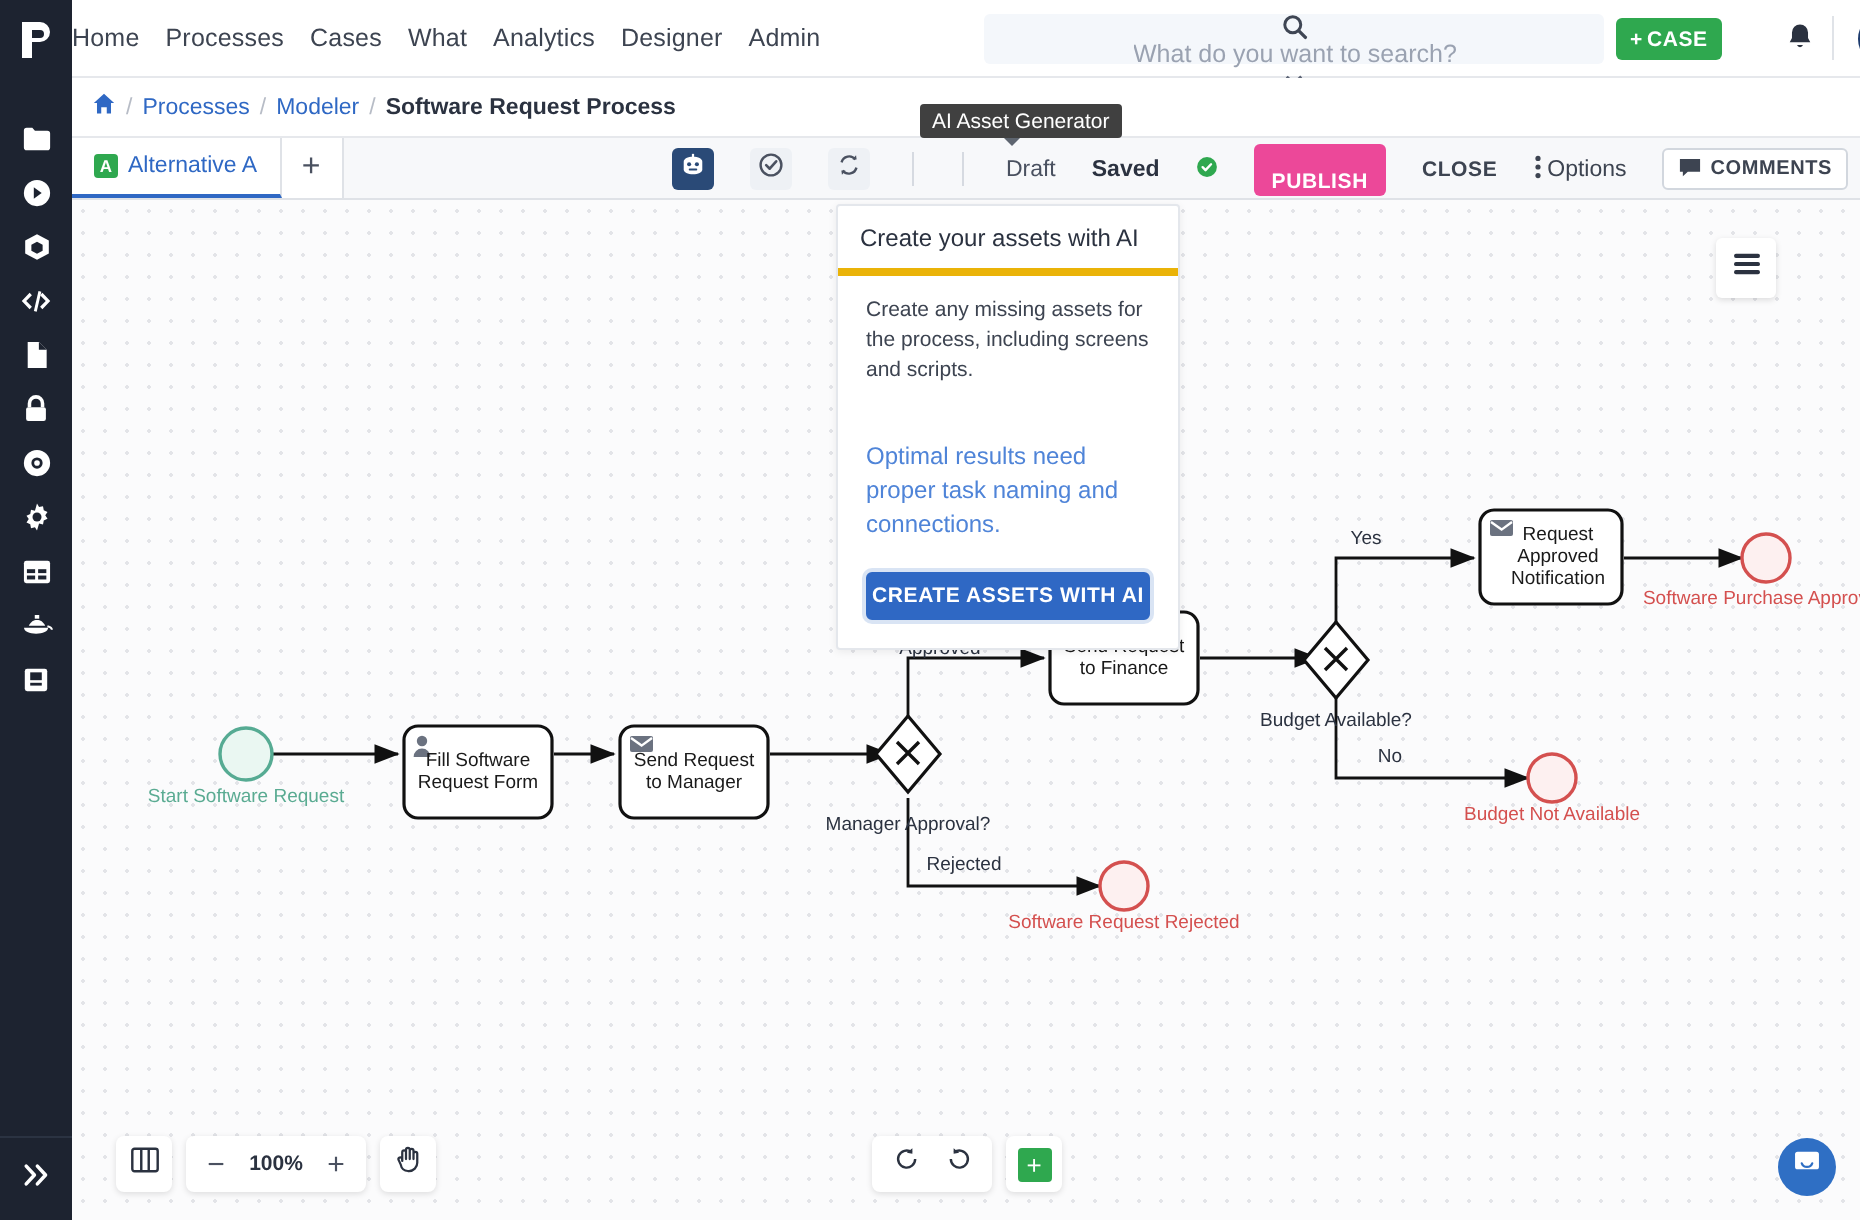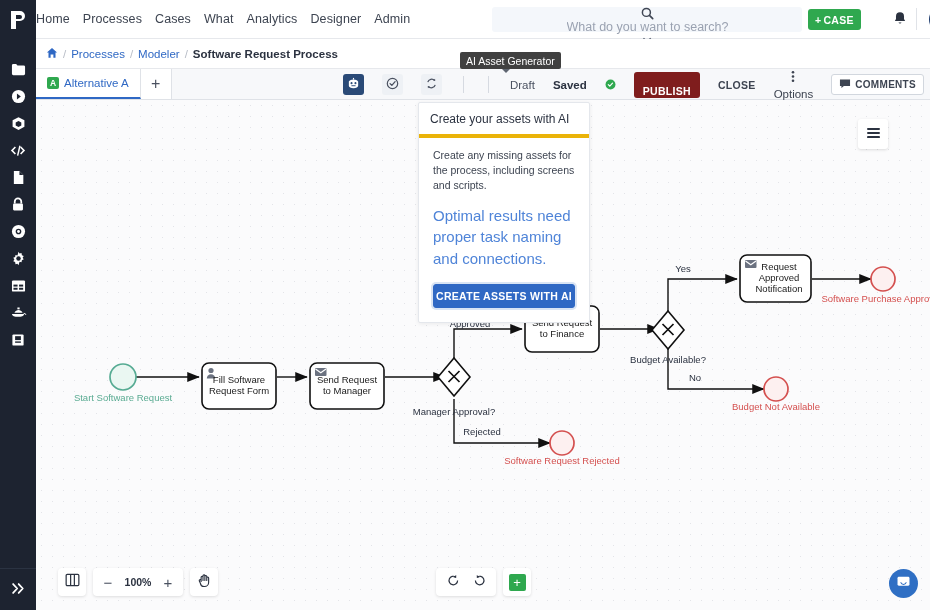--- a/index.html
+++ b/index.html
@@ -111,32 +111,32 @@
   .tb-icon {
     width: 21px; height: 21px; border-radius: 3px;
     display: flex; align-items: center; justify-content: center; cursor: pointer;
   }
   .tb-icon.active { background: #2a4a77; }
   .tb-icon.plain { background: #eef1f5; }
   .tb-sep { width: 1px; height: 17px; background: #d6dae1; margin: 0 3px; }
   .tb-text { font-size: 11.5px; color: #4a5160; }
   .tb-saved { font-size: 11.5px; color: #2b3240; font-weight: bold; }
   .publish-btn {
-    background: #7f1d1d; color: #fff; border: 0; border-radius: 3px;
+    background: #ec4899; color: #fff; border: 0; border-radius: 3px;
     height: 20px; padding: 13px 9px; font-size: 10.5px; font-weight: bold;
     letter-spacing: .3px; cursor: pointer; font-family: "Liberation Sans", sans-serif;
   }
   .close-btn {
     background: transparent; border: 0; font-size: 10.5px; font-weight: bold;
     color: #3d4451; letter-spacing: .3px; cursor: pointer;
     font-family: "Liberation Sans", sans-serif;
   }
   .options-btn {
     display: flex; align-items: center; gap: 3px; font-size: 11.5px;
-    color: #3d4451; cursor: pointer; flex-direction: column;
+    color: #3d4451; cursor: pointer;
   }
   .comments-btn {
     display: flex; align-items: center; gap: 4px;
     border: 1px solid #d2d7de; border-radius: 3px; height: 21px; padding: 0 7px;
     font-size: 10px; font-weight: bold; letter-spacing: .3px; color: #3d4451;
     background: #fff; cursor: pointer; font-family: "Liberation Sans", sans-serif;
   }
 
   
   .tooltip {
@@ -167,21 +167,21 @@
     background: #fff; border: 1px solid #e4e7ec; border-radius: 2px;
     box-shadow: 0 1px 4px rgba(0,0,0,.07);
     z-index: 30;
   }
   .ai-head {
     padding: 9px 11px 8px; font-size: 12px; color: #2b3240;
     border-bottom: 4px solid #eab308;
   }
   .ai-body { padding: 10px 14px 14px; }
   .ai-desc { font-size: 10.5px; color: #3d4451; line-height: 1.45; }
-  .ai-hint { font-size: 15px; color: #4f84d8; line-height: 1.45; margin-top: 11px; }
+  .ai-hint { font-size: 12px; color: #4f84d8; line-height: 1.45; margin-top: 26px; }
   .ai-cta {
     margin-top: 14px; width: 100%; height: 24px; background: #2f68c4;
     border: 1px solid #2f68c4; border-radius: 3px; color: #fff;
     font-size: 10.5px; font-weight: bold; letter-spacing: .3px; cursor: pointer;
     font-family: "Liberation Sans", sans-serif;
     box-shadow: 0 0 0 2px rgba(47,104,196,.18);
   }
 
   
   .menu-fab {

